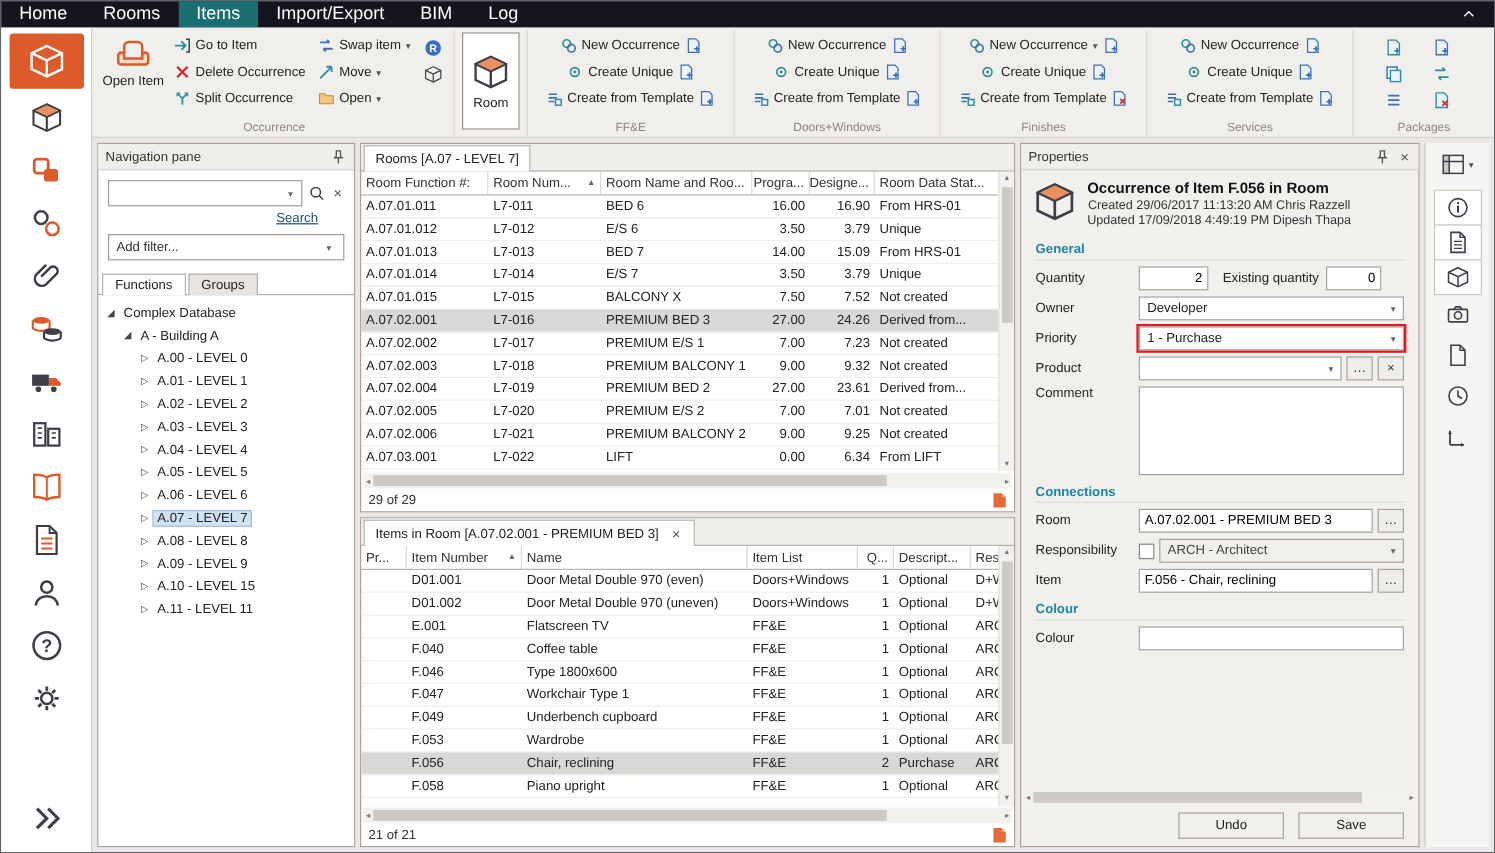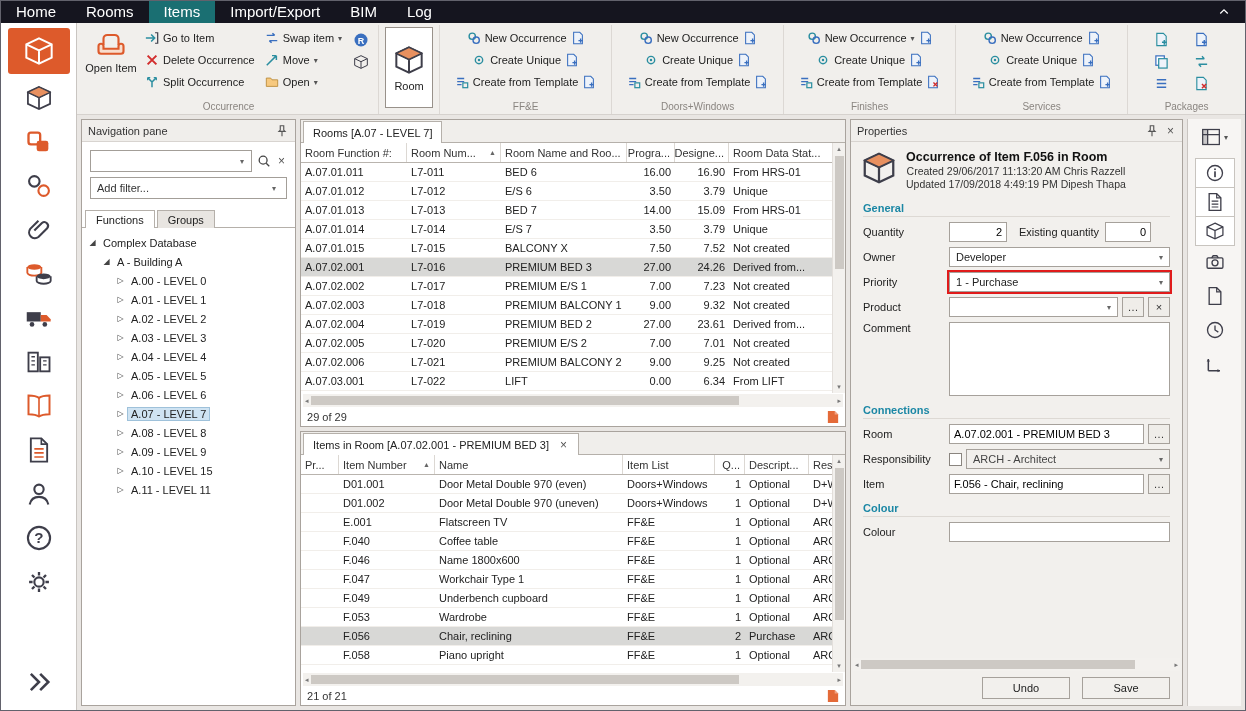--- a/index.html
+++ b/index.html
@@ -610,20 +610,23 @@
               <span class="carr">▾</span>
             </div>
             <span class="icon sm">
                 <svg viewBox="0 0 16 16">
                   <circle cx="7" cy="7" r="4.5" fill="none" stroke="#444" stroke-width="1.5"></circle>
                   <path d="M10.5 10.5 14 14" stroke="#444" stroke-width="1.5"></path>
                 </svg>
               </span>
             <span class="xbtn">×</span>
           </div>
+          <div class="search-link-row">
+            <a class="slink">Search</a>
+          </div>
           <div class="add-filter">
             <span>Add filter...</span>
             <span class="carr" style="margin-left:auto">▾</span>
           </div>
           <div class="nav-tabs" id="nav-tabs">
               <div class="nav-tab active">Functions</div>
               <div class="nav-tab">Groups</div>
             </div>
           <div class="tree" id="tree">
               <div class="tree-item" style="padding-left: 2px;">
@@ -899,21 +902,21 @@
                     <div class="td">F.040</div>
                     <div class="td">Coffee table</div>
                     <div class="td">FF&amp;E</div>
                     <div class="td right">1</div>
                     <div class="td">Optional</div>
                     <div class="td">ARCH</div>
                   </div>
                   <div class="trow" style="grid-template-columns: 38px 96px 188px 92px 30px 64px 48px;">
                     <div class="td"></div>
                     <div class="td">F.046</div>
-                    <div class="td">Name 1800x600</div>
+                    <div class="td">Type 1800x600</div>
                     <div class="td">FF&amp;E</div>
                     <div class="td right">1</div>
                     <div class="td">Optional</div>
                     <div class="td">ARCH</div>
                   </div>
                   <div class="trow" style="grid-template-columns: 38px 96px 188px 92px 30px 64px 48px;">
                     <div class="td"></div>
                     <div class="td">F.047</div>
                     <div class="td">Workchair Type 1</div>
                     <div class="td">FF&amp;E</div>

